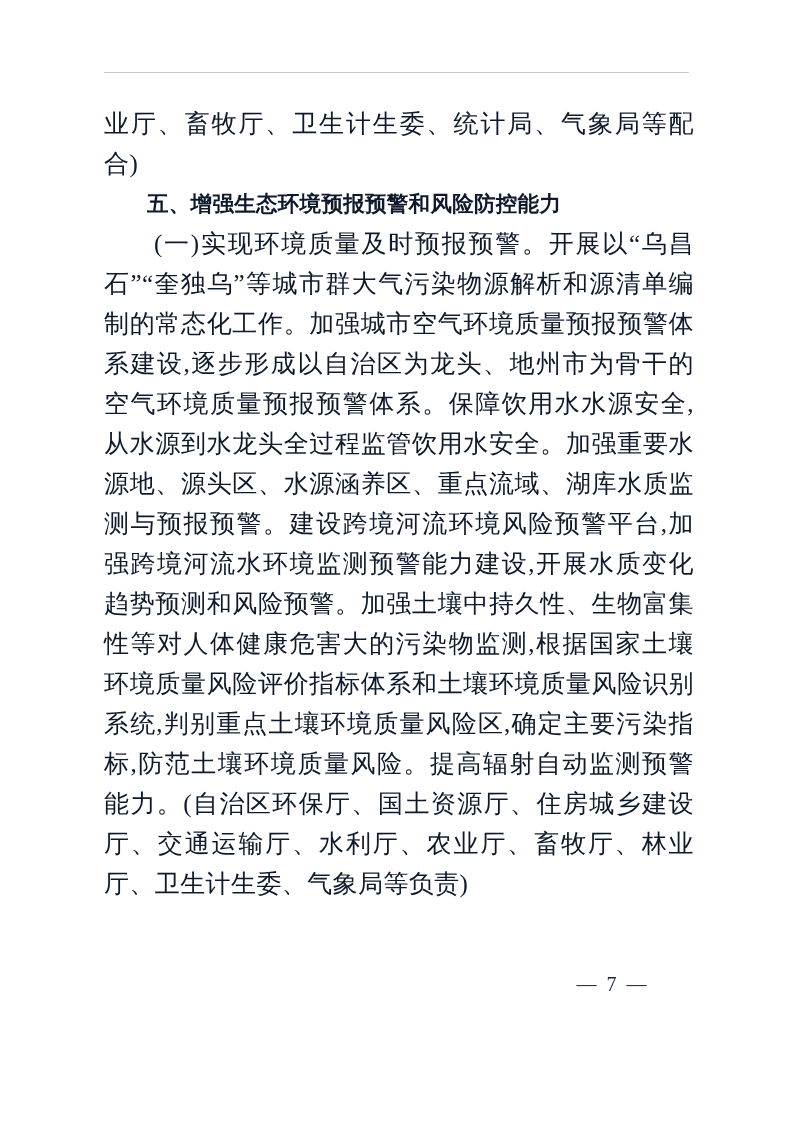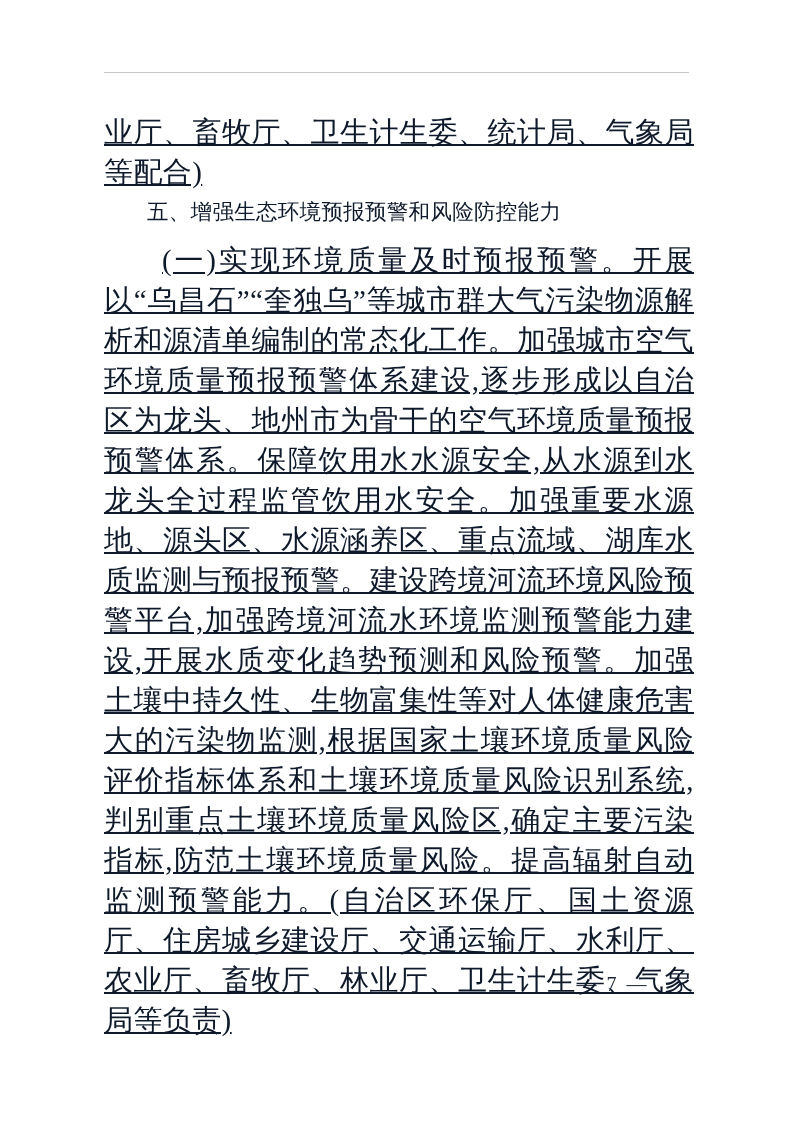--- a/index.html
+++ b/index.html
@@ -25,35 +25,34 @@
     background: #c9c9c9;
   }
   .body-area {
     position: absolute;
     left: 104px;
     top: 104px;
     width: 590px;
   }
   .para {
     font-family: "Liberation Serif", "DejaVu Serif", serif;
-    font-size: 29px;
+    font-size: 25px;
     line-height: 40px;
     color: #0e1a2b;
     text-align: justify;
     text-justify: inter-ideograph;
-    margin: 8px 0 0 0;
+    margin: 0 0 0 0;
     letter-spacing: 0.4px;
-    text-decoration: underline;
   }
   .para.indent {
     text-indent: 2em;
   }
   .heading {
     font-family: "Liberation Sans", "DejaVu Sans", sans-serif;
-    font-weight: normal;
+    font-weight: bold;
     font-size: 21.5px;
     line-height: 40px;
     color: #0e1a2b;
     text-indent: 2em;
     margin: 0;
     letter-spacing: 0.3px;
   }
   .page-number {
     position: absolute;
     left: 0;

